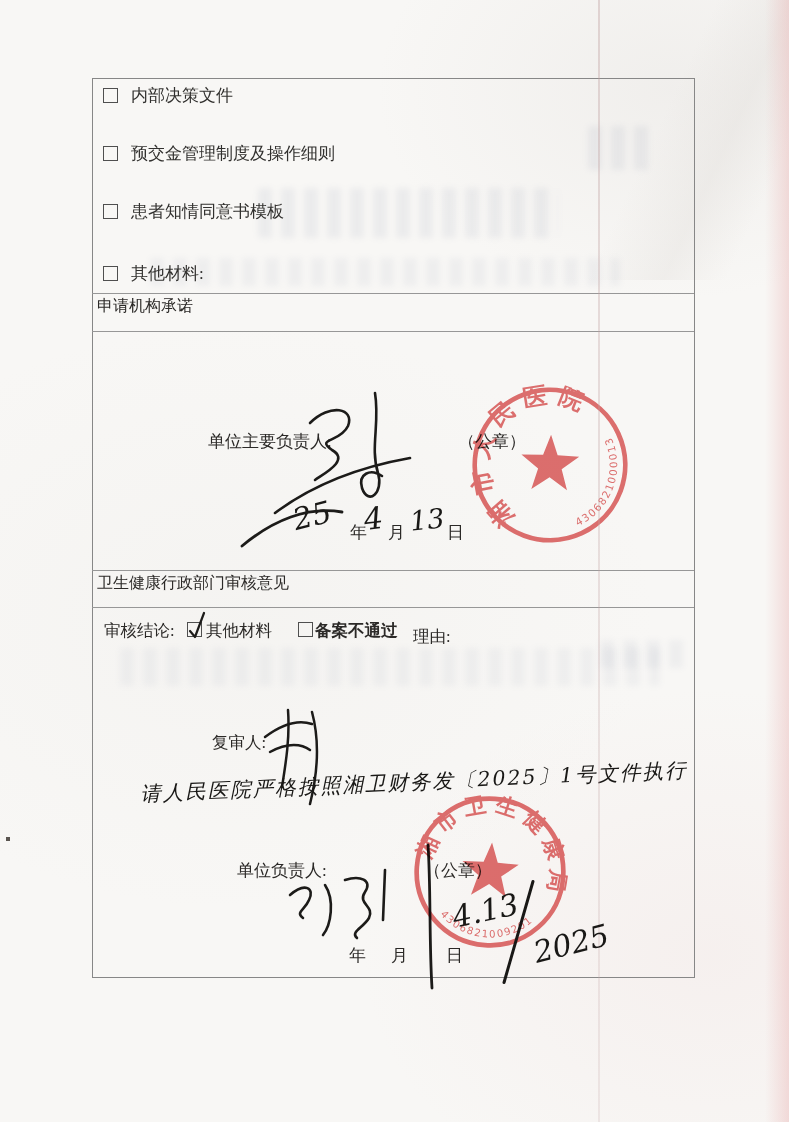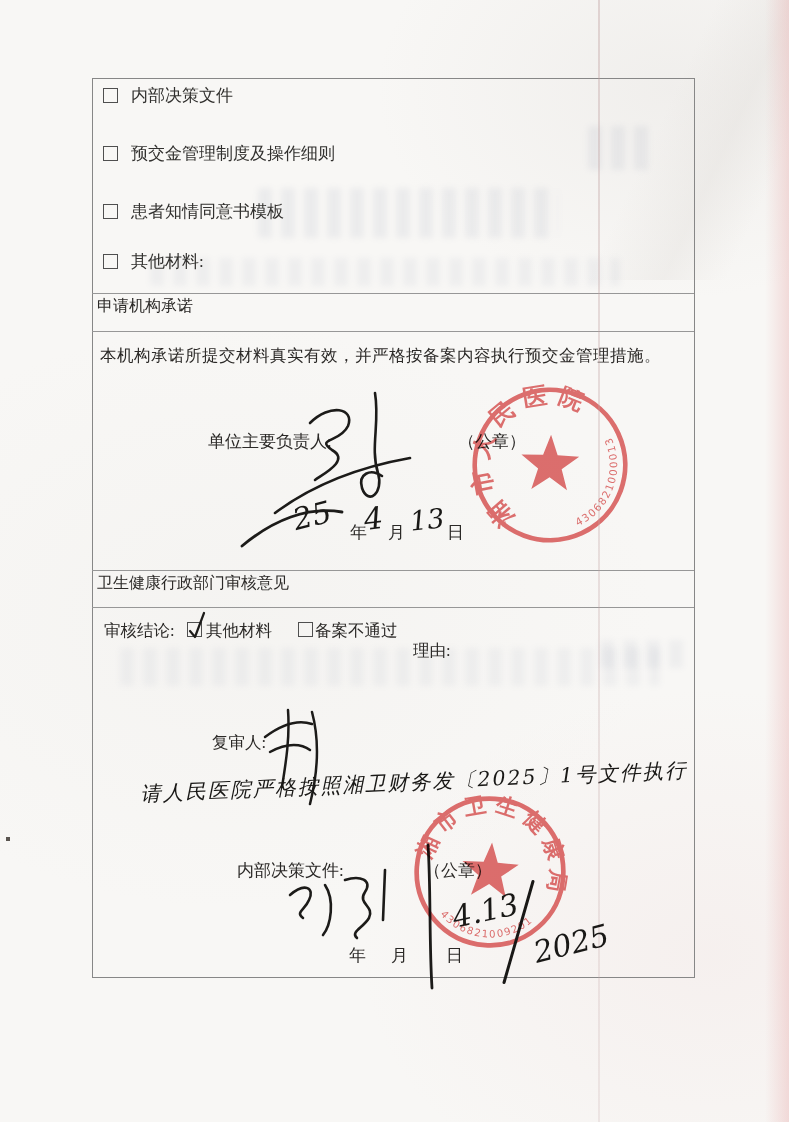--- a/index.html
+++ b/index.html
@@ -76,27 +76,26 @@
     <span>内部决策文件</span>
   </div>
   <div class="check-item" style="left:103px;top:200px;">
     <span class="cbox"></span>
     <span>患者知情同意书模板</span>
   </div>
   <div class="check-item" style="left:103px;top:142px;">
     <span class="cbox"></span>
     <span>预交金管理制度及操作细则</span>
   </div>
-  <div class="check-item" style="left:103px;top:250px;">
+  <div class="check-item" style="left:103px;top:262px;">
     <span class="cbox"></span>
     <span>其他材料:</span>
   </div>
 
   <div class="txt f16" style="left:97px;top:296px;">申请机构承诺</div>
-  <div class="txt f165 statement" style="left:100px;top:345px;">本机构承诺所提交材料真实有效，并严格按备案内容执行预交金管理措施。</div>
   <div class="txt f17" style="left:208px;top:430px;">单位主要负责人:</div>
   <div class="txt f17" style="left:458px;top:430px;">（公章）</div>
 
   <div class="txt f17" style="left:350px;top:521px;">年</div>
   <div class="txt f17" style="left:388px;top:521px;">月</div>
   <div class="txt f17" style="left:447px;top:521px;">日</div>
   <span class="hw" style="left:293px;top:498px;font-size:30px;transform:rotate(-14deg);">25</span>
   <span class="hw" style="left:364px;top:501px;font-size:30px;transform:rotate(-7deg);">4</span>
   <span class="hw" style="left:410px;top:504px;font-size:27px;transform:rotate(-6deg);">13</span>
   <svg class="sig" style="left:238px;top:498px;" width="110" height="55" viewBox="0 0 110 55">
@@ -127,34 +126,34 @@
   <div class="txt f16" style="left:97px;top:573px;">卫生健康行政部门审核意见</div>
 
   <div class="txt f165" style="left:104px;top:620px;">审核结论:</div>
   <span class="cbox" style="position:absolute;left:187px;top:622px;">
     <svg class="tick-svg" width="24" height="32" viewBox="0 0 24 32">
       <path d="M5,21 L10,27 L19,3" fill="none" stroke-width="2.2" stroke-linecap="round" stroke-linejoin="round" stroke="#1c1b19"></path>
     </svg>
   </span>
   <div class="txt f165" style="left:206px;top:620px;">其他材料</div>
   <span class="cbox" style="position:absolute;left:298px;top:622px;"></span>
-  <div class="txt f165" style="left:315px;top:620px;">备案不通过</div>
-  <div class="txt f165" style="left:413px;top:640px;">理由:</div>
+  <div class="txt f165" style="left:315px;top:620px;font-weight:bold;">备案不通过</div>
+  <div class="txt f165" style="left:413px;top:626px;">理由:</div>
 
   <div class="txt f165" style="left:212px;top:732px;">复审人:</div>
   <svg class="sig" style="left:240px;top:692px;" width="120" height="120" viewBox="0 0 120 120">
     <path d="M25,45 C45,30 60,28 72,32" stroke-width="2.5" stroke="#1c1b19"></path>
     <path d="M48,18 C50,45 46,70 42,95" stroke-width="2.5" stroke="#1c1b19"></path>
     <path d="M30,60 C48,50 62,52 70,58" stroke-width="2.5" stroke="#1c1b19"></path>
     <path d="M72,20 C80,50 78,80 70,112" stroke-width="2.5" stroke="#1c1b19"></path>
   </svg>
 
   <span class="hw note-hw" style="left:140px;top:768px;font-size:20.5px;transform:rotate(-2.5deg);">请人民医院严格按照湘卫财务发〔2025〕1号文件执行</span>
 
-  <div class="txt f17" style="left:237px;top:859px;">内部决策文件:</div>
+  <div class="txt f17" style="left:237px;top:859px;">单位负责人:</div>
   <div class="txt f17" style="left:424px;top:859px;">（公章）</div>
 
   <svg class="sig" style="left:265px;top:840px;" width="200" height="150" viewBox="0 0 200 150">
     <path d="M25,55 C40,42 50,48 44,60 C40,70 30,72 38,78" stroke-width="2.6" stroke="#1c1b19"></path>
     <path d="M60,45 C70,60 66,85 58,95" stroke-width="2.6" stroke="#1c1b19"></path>
     <path d="M80,40 C95,35 108,40 100,52 C92,64 110,66 104,78 C98,88 85,92 92,98" stroke-width="2.6" stroke="#1c1b19"></path>
     <path d="M120,30 L118,80" stroke-width="2.6" stroke="#1c1b19"></path>
     <path d="M163,5 C166,50 164,100 167,148" stroke-width="2.8" stroke="#1c1b19"></path>
   </svg>
 

